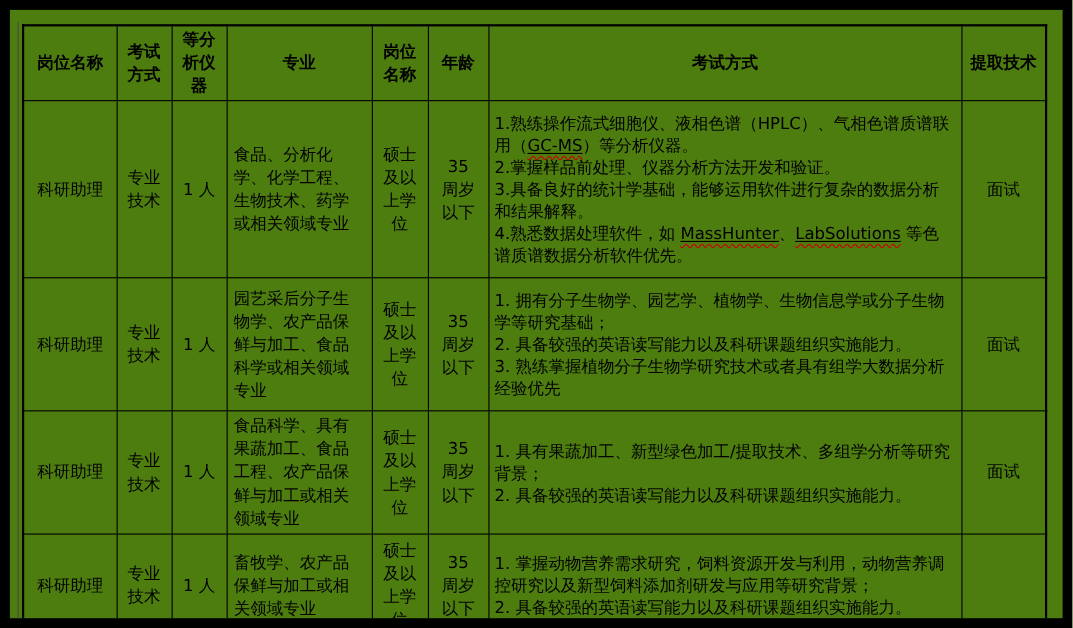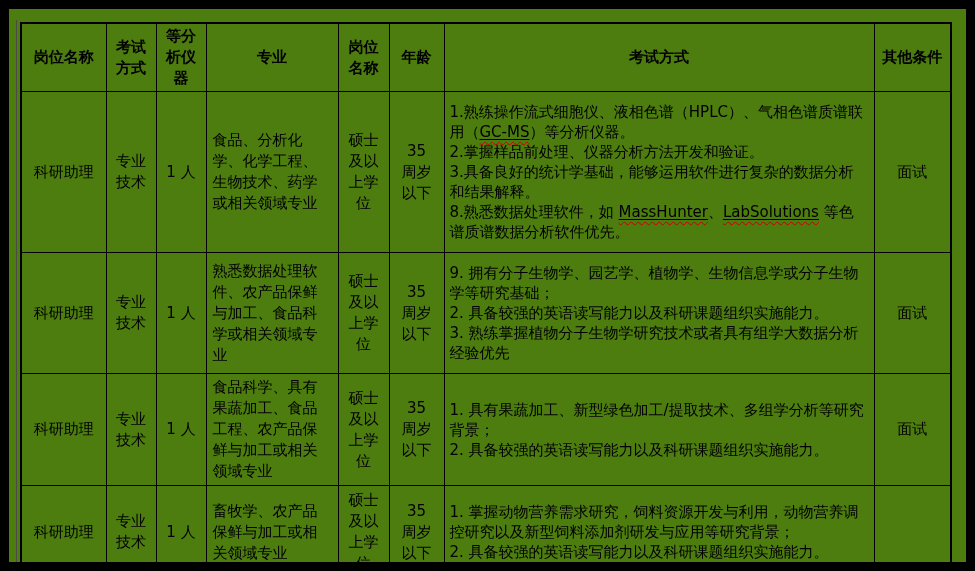--- a/index.html
+++ b/index.html
@@ -77,48 +77,48 @@
         </colgroup>
         <thead>
           <tr>
             <th>岗位名称</th>
             <th class="narrow">考试方式</th>
             <th class="narrow">等分析仪器</th>
             <th>专业</th>
             <th class="narrow">岗位名称</th>
             <th class="narrow">年龄</th>
             <th>考试方式</th>
-            <th>其他条件</th>
+            <th>提取技术</th>
           </tr>
         </thead>
         <tbody>
           <tr class="r0">
             <td>科研助理</td>
             <td class="narrow">专业技术</td>
             <td class="narrow">1 人</td>
             <td class="left major">食品、分析化学、化学工程、生物技术、药学或相关领域专业</td>
             <td class="narrow">硕士及以上学位</td>
             <td class="narrow">35 周岁以下</td>
             <td class="left cond">
               <div><span>1.熟练操作流式细胞仪、液相色谱（HPLC）、气相色谱质谱联用（</span><span class="u"><span class="w">GC-MS</span></span><span>）等分析仪器。</span></div>
               <div><span>2.掌握样品前处理、仪器分析方法开发和验证。</span></div>
               <div><span>3.具备良好的统计学基础，能够运用软件进行复杂的数据分析和结果解释。</span></div>
-              <div><span>8.熟悉数据处理软件，如 </span><span class="u"><span class="w">MassHunter</span></span><span>、</span><span class="u"><span class="w">LabSolutions</span></span><span> 等色谱质谱数据分析软件优先。</span></div>
+              <div><span>4.熟悉数据处理软件，如 </span><span class="u"><span class="w">MassHunter</span></span><span>、</span><span class="u"><span class="w">LabSolutions</span></span><span> 等色谱质谱数据分析软件优先。</span></div>
             </td>
             <td>面试</td>
           </tr>
           <tr class="r1">
             <td>科研助理</td>
             <td class="narrow">专业技术</td>
             <td class="narrow">1 人</td>
-            <td class="left major">熟悉数据处理软件、农产品保鲜与加工、食品科学或相关领域专业</td>
+            <td class="left major">园艺采后分子生物学、农产品保鲜与加工、食品科学或相关领域专业</td>
             <td class="narrow">硕士及以上学位</td>
             <td class="narrow">35 周岁以下</td>
             <td class="left cond">
-              <div><span>9. 拥有分子生物学、园艺学、植物学、生物信息学或分子生物学等研究基础；</span></div>
+              <div><span>1. 拥有分子生物学、园艺学、植物学、生物信息学或分子生物学等研究基础；</span></div>
               <div><span>2. 具备较强的英语读写能力以及科研课题组织实施能力。</span></div>
               <div><span>3. 熟练掌握植物分子生物学研究技术或者具有组学大数据分析经验优先</span></div>
             </td>
             <td>面试</td>
           </tr>
           <tr class="r2">
             <td>科研助理</td>
             <td class="narrow">专业技术</td>
             <td class="narrow">1 人</td>
             <td class="left major">食品科学、具有果蔬加工、食品工程、农产品保鲜与加工或相关领域专业</td>

